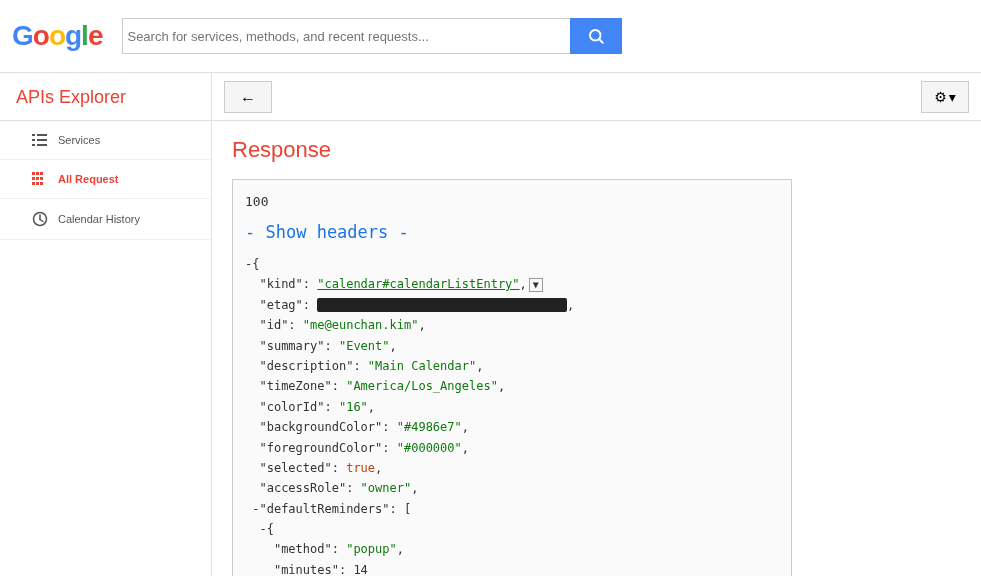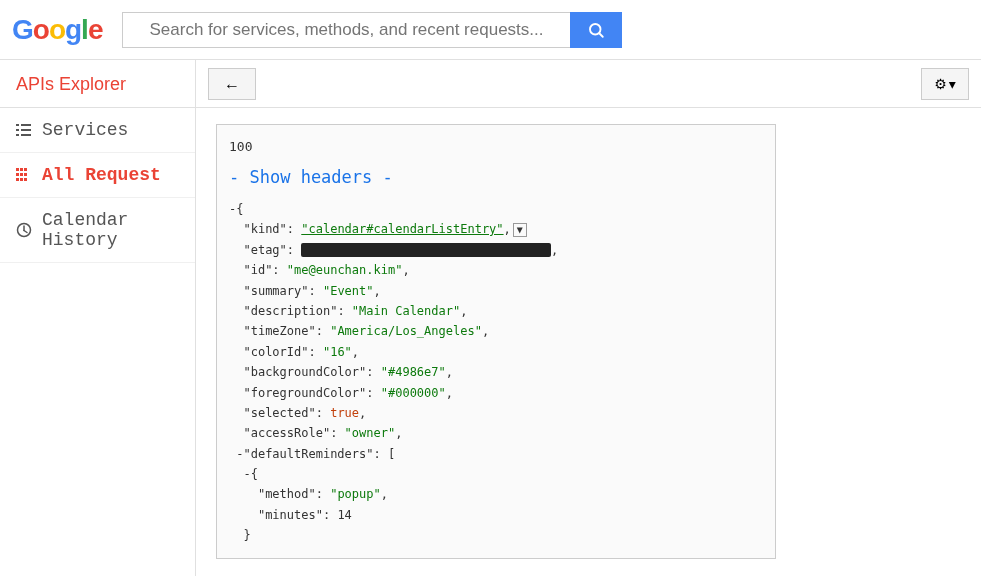--- a/index.html
+++ b/index.html
@@ -4,21 +4,21 @@
   <style>
     * { margin: 0; padding: 0; box-sizing: border-box; }
     body { font-family: Arial, sans-serif; font-size: 13px; background: #fff; color: #333; width: 981px; height: 576px; overflow: hidden; display: flex; flex-direction: column; }
 
     
     .header {
       display: flex;
       align-items: center;
       padding: 8px 12px;
       border-bottom: 1px solid #e0e0e0;
-      height: 60px;
+      height: 73px;
       flex-shrink: 0;
     }
     .logo {
       font-size: 28px;
       font-weight: bold;
       margin-right: 20px;
       letter-spacing: -1px;
     }
     .logo-g { color: #4285f4; }
     .logo-o1 { color: #ea4335; }
@@ -29,24 +29,24 @@
 
     .search-bar {
       display: flex;
       align-items: center;
       flex: 1;
       max-width: 500px;
     }
     .search-input {
       flex: 1;
       height: 36px;
-      padding: 0 26px;
+      padding: 0 4px;
       border: 1px solid #ccc;
       border-right: none;
-      font-size: 17px;
+      font-size: 13px;
       outline: none;
       color: #999;
     }
     .search-button {
       height: 36px;
       width: 52px;
       background: #4285f4;
       border: none;
       cursor: pointer;
       display: flex;
@@ -56,42 +56,41 @@
 
     
     .main {
       display: flex;
       flex: 1;
       overflow: hidden;
     }
 
     
     .sidebar {
-      width: 196px;
+      width: 212px;
       flex-shrink: 0;
       border-right: 1px solid #e0e0e0;
       padding-top: 0;
       background: #fff;
     }
     .sidebar-title {
       font-size: 18px;
       color: #ea4335;
       font-weight: normal;
       padding: 14px 16px 12px;
       border-bottom: 1px solid #e0e0e0;
     }
     .sidebar-item {
       display: flex;
       align-items: center;
-      padding: 12px 16px;
+      padding: 12px 32px;
       cursor: pointer;
       color: #555;
-      font-size: 18px;
+      font-size: 11px;
       border-bottom: 1px solid #f0f0f0;
-      font-family: Liberation Mono, monospace;
     }
     .sidebar-item.active { color: #ea4335; font-weight: bold; }
     .sidebar-item .icon {
       margin-right: 10px;
       font-size: 16px;
       display: inline-flex;
       align-items: center;
     }
 
     
@@ -262,20 +261,21 @@
 
     <div class="toolbar">
       <button class="back-button">←</button>
       <button class="settings-button">
         <span>⚙</span>
         <span>▾</span>
       </button>
     </div>
 
     <div class="response-area">
+      <div class="response-title">Response</div>
 
       <div class="response-box">
         <div class="status-code">100</div>
         <div class="show-headers">- Show headers -</div>
 
         <div style="font-family:monospace; font-size:12px; line-height:1.7;">
           <span>-{</span><br>
           <span>
             &nbsp;&nbsp;<span class="json-key">"kind"</span>: <span class="json-string-link">"calendar#calendarListEntry"</span>,<span class="expand-btn">▼</span>
           </span><br>

